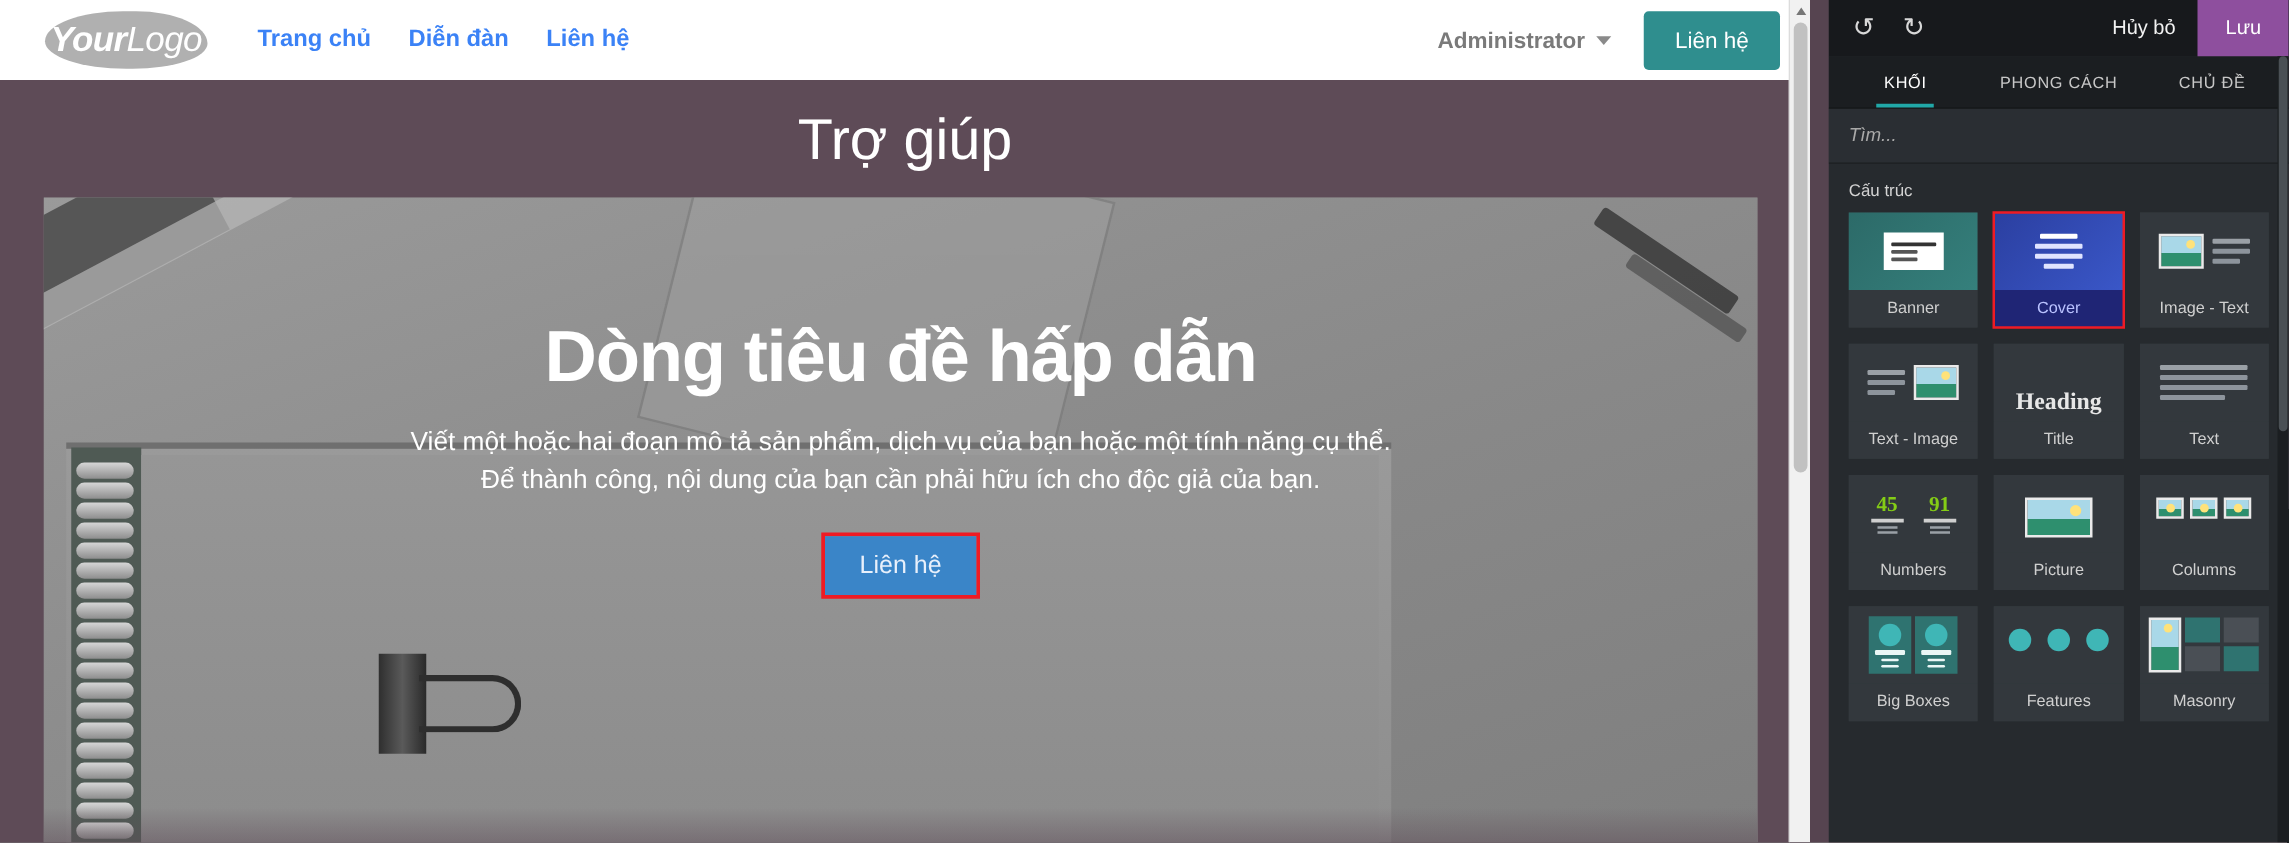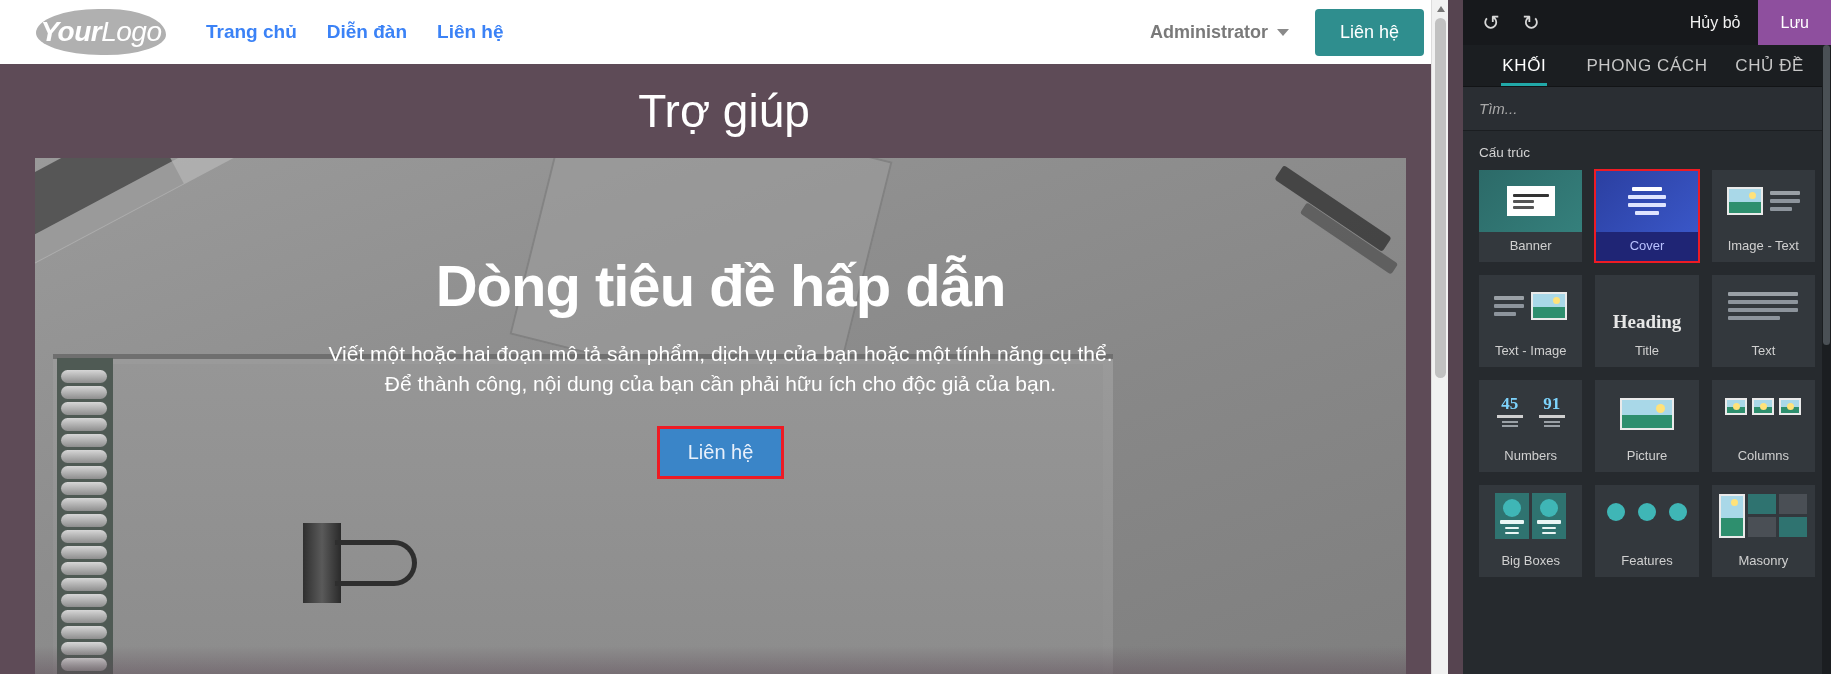--- a/index.html
+++ b/index.html
@@ -224,21 +224,21 @@
     cursor:pointer; white-space:nowrap;
   }
 
   #panel-tabs {
     height:42px; background:#1b1e21;
     display:flex; align-items:stretch;
     border-bottom:1px solid #121416;
   }
   .ptab {
     flex:1; display:flex; align-items:center; justify-content:center;
-    color:#c7c7c7; font-size:17px; letter-spacing:.6px;
+    color:#c7c7c7; font-size:13px; letter-spacing:.6px;
     cursor:pointer; position:relative;text-align:right;
   }
   .ptab.active { color:#ffffff; }
   .ptab.active::after {
     content:""; position:absolute; bottom:0; left:50%;
     transform:translateX(-50%); width:46px; height:3px; background:#21a8a8;
   }
 
   #panel-search {
     height:44px; background:#2a2e33; border-bottom:1px solid #1b1e21;
@@ -287,21 +287,21 @@
   .lines-g { display:flex;flex-direction:column;gap:4px; }
   .lines-g .l { height:4px;background:#8d949c;border-radius:1px; }
   .pic {
     width:36px;height:28px;background:linear-gradient(180deg,#a9d8e8 55%,#2e8f6e 55%);
     border:2px solid #eaeaea; position:relative;
   }
   .pic::after { content:"";position:absolute;right:5px;top:3px;width:7px;height:7px;
                 border-radius:50%;background:#ffe27a; }
   .heading-word { color:#e7e7e7;font-size:19px;font-weight:700;
                   font-family:"Liberation Serif", serif;margin-top:31px; }
-  .num { color:#7dd3fc;font-size:17px;font-weight:700;
+  .num { color:#84cc16;font-size:17px;font-weight:700;
          font-family:"Liberation Serif", serif;line-height:1; }
   .numcol { display:flex;flex-direction:column;align-items:center;gap:3px; }
   .numrule { width:26px;height:3px;background:#cfcfcf; }
   .numlines { display:flex;flex-direction:column;gap:2px;align-items:center; }
   .numlines .l { width:16px;height:2px;background:#9aa0a6; }
   .circ { width:18px;height:18px;border-radius:50%;background:#3fb6b6; }
   .bigbox { width:34px;height:46px;background:#2f7370;
             display:flex;flex-direction:column;align-items:center;
             justify-content:center;gap:3px;padding:4px; }
   .bigbox .bar { width:24px;height:4px;background:#eaf6f5;border-radius:1px; }

